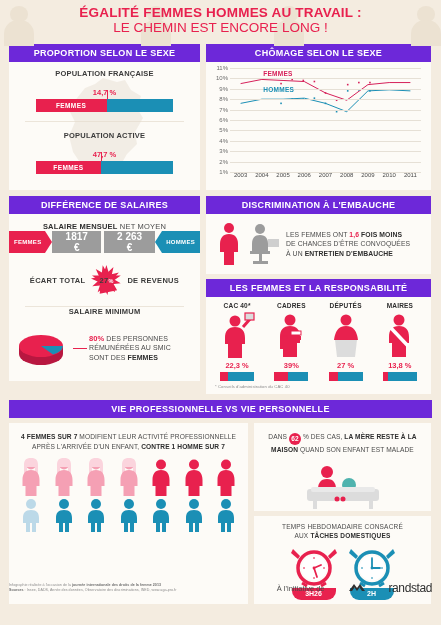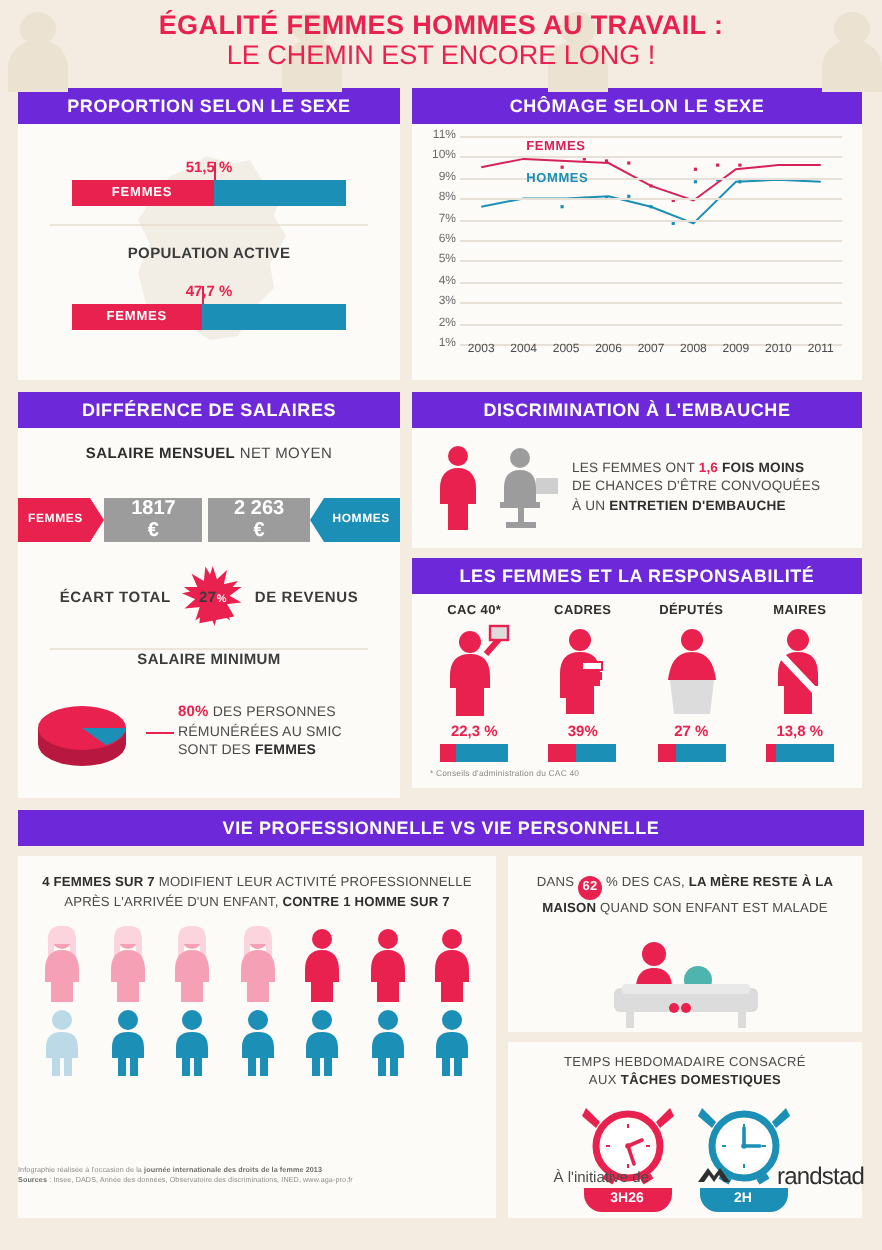--- a/index.html
+++ b/index.html
@@ -55,21 +55,21 @@
   .plot { position:absolute; left:20px; right:4px; top:0; height:104px; }
   .gl { position:absolute; left:0; right:0; height:1px; background:#e6e0d6; }
   .xaxis { position:absolute; left:20px; right:4px; bottom:2px; height:12px; }
   .xlab { position:absolute; font-size:6px; color:#4a4a4a; transform:translateX(-50%); }
   .series-name { position:absolute; font-size:6.5px; font-weight:bold; letter-spacing:.3px; }
 
   
   .sal-body { padding:8px 0 9px; text-align:center; }
   .sal-h { font-size:7.5px; color:#4a4a4a; letter-spacing:.2px; }
   .sal-h b { color:#2e2e2e; }
-  .arrows { display:flex; justify-content:center; align-items:center; margin-top:18px; gap:3px; }
+  .arrows { display:flex; justify-content:center; align-items:center; margin-top:0; gap:3px; }
   .arrow { position:relative; height:22px; display:flex; align-items:center; }
   .arrow .tagf { background:#e8214e; color:#fff; font-size:6px; font-weight:bold; letter-spacing:.3px;
                  height:22px; display:flex; align-items:center; padding:0 4px 0 5px; }
   .arrow .tagm { background:#1b8fb5; color:#fff; font-size:6px; font-weight:bold; letter-spacing:.3px;
                  height:22px; display:flex; align-items:center; padding:0 5px 0 4px; }
   .arrow .val { background:#9c9c9c; color:#fff; font-size:10px; font-weight:bold;
                 height:22px; display:flex; align-items:center; padding:0 9px; }
   .notch-r { width:0; height:0; border-top:11px solid transparent; border-bottom:11px solid transparent; border-left:7px solid #e8214e; }
   .notch-l { width:0; height:0; border-top:11px solid transparent; border-bottom:11px solid transparent; border-right:7px solid #1b8fb5; }
   .ecart { display:flex; align-items:center; justify-content:center; gap:6px; margin-top:12px; }
@@ -158,21 +158,22 @@
   </div>
 
   <div class="row">
     <div class="col-l">
       <div class="bar-title">PROPORTION SELON LE SEXE</div>
       <div class="card prop-body">
         <svg class="map-ghost" viewBox="0 0 84 96">
           <path d="M40 2 L54 6 L62 4 L68 14 L78 20 L74 32 L80 42 L72 56 L74 68 L64 78 L56 92 L42 94 L30 86 L18 88 L10 76 L6 60 L12 46 L6 34 L14 22 L22 12 L32 8 Z" fill="#e6ddd0"></path>
         </svg>
 
-        <div class="pct-red">51,5 %</div>
+        <div class="sub-label">POPULATION FRANÇAISE</div>
+        <div class="pct-red">14,7 %</div>
         <div class="bar-pair">
           <div class="f" style="width:51.5%">FEMMES</div>
           <div class="m" style="width:48.5%"></div>
           <div class="tick" style="left:51.5%"></div>
         </div>
 
         <div class="divider-h"></div>
 
         <div class="sub-label" style="margin-top:9px">POPULATION ACTIVE</div>
         <div class="pct-red">47,7 %</div>

